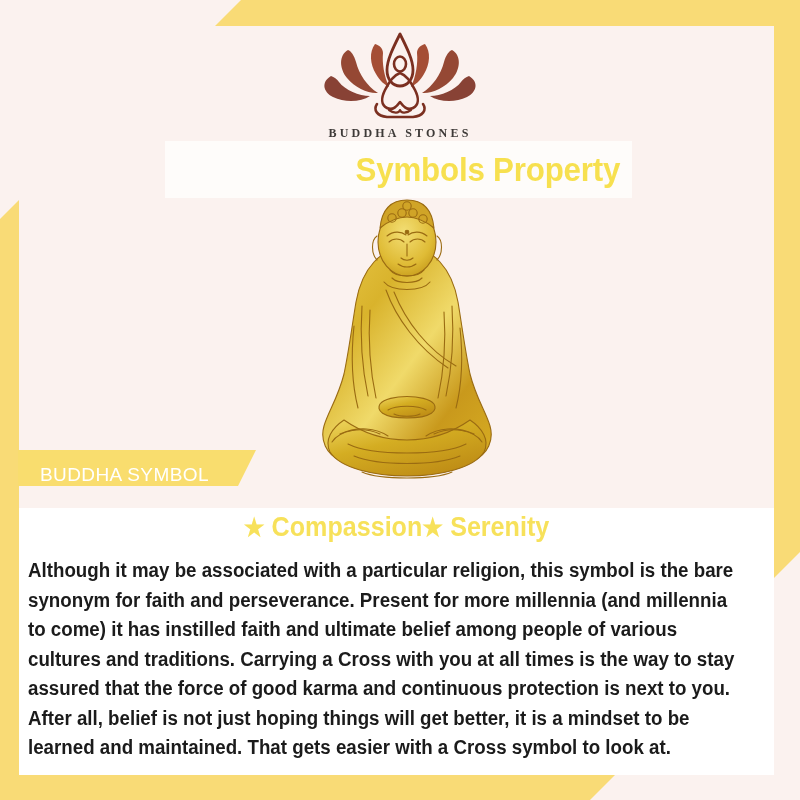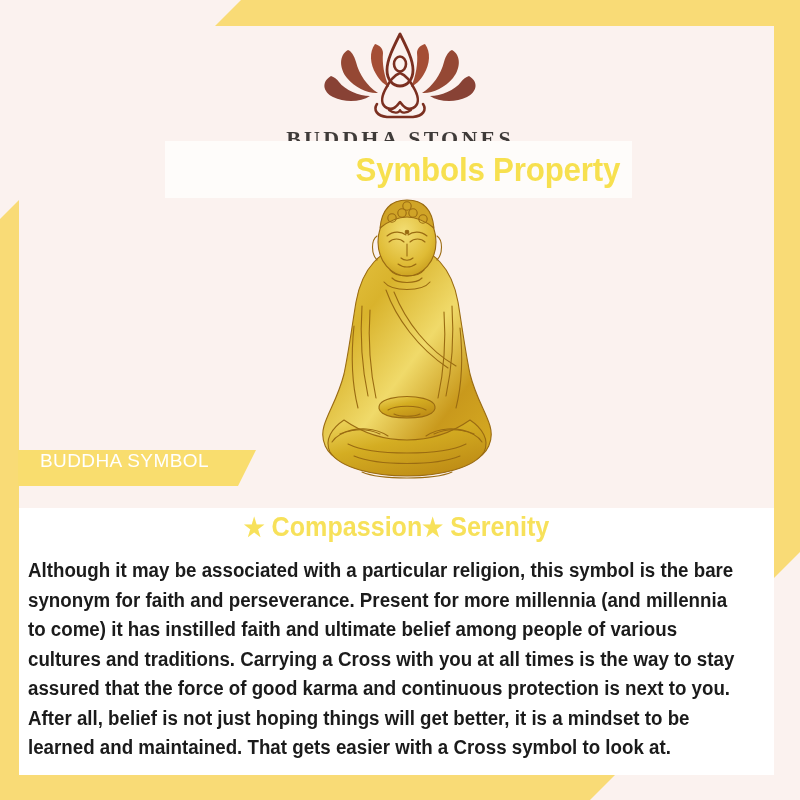--- a/index.html
+++ b/index.html
@@ -44,21 +44,21 @@
 
   
   .logo-wrap{
     position:absolute;left:0;right:0;top:30px;
     display:flex;flex-direction:column;align-items:center;
   }
   .logo-mark{width:170px;height:92px;display:block;}
   .logo-word{
     margin-top:4px;
     font-family:"Liberation Serif", serif;
-    font-size:22px;font-weight:700;letter-spacing:3.2px;
+    font-size:12px;font-weight:700;letter-spacing:3.2px;
     color:#3E3A38;
   }
 
   
   .title-band{
     position:absolute;left:165px;top:141px;width:467px;height:57px;
     background:#FEFCFA;
     display:flex;align-items:center;justify-content:flex-end;
   }
   .title-text{
@@ -73,21 +73,21 @@
   
   .statue{
     position:absolute;left:318px;top:198px;width:178px;height:302px;
   }
 
   
   .ribbon{
     position:absolute;left:18px;top:450px;width:238px;height:36px;
     background:#F9DD6E;
     clip-path:polygon(0 0,100% 0,calc(100% - 18px) 100%,0 100%);
-    display:flex;align-items:flex-start;
+    display:flex;align-items:flex-end;
   }
   .ribbon-text{
     margin-left:22px;
     font-size:19px;color:#FFFFFF;letter-spacing:.4px;
     font-family:"Liberation Sans", sans-serif;
     white-space:nowrap;
   }
 
   
   .headline{

